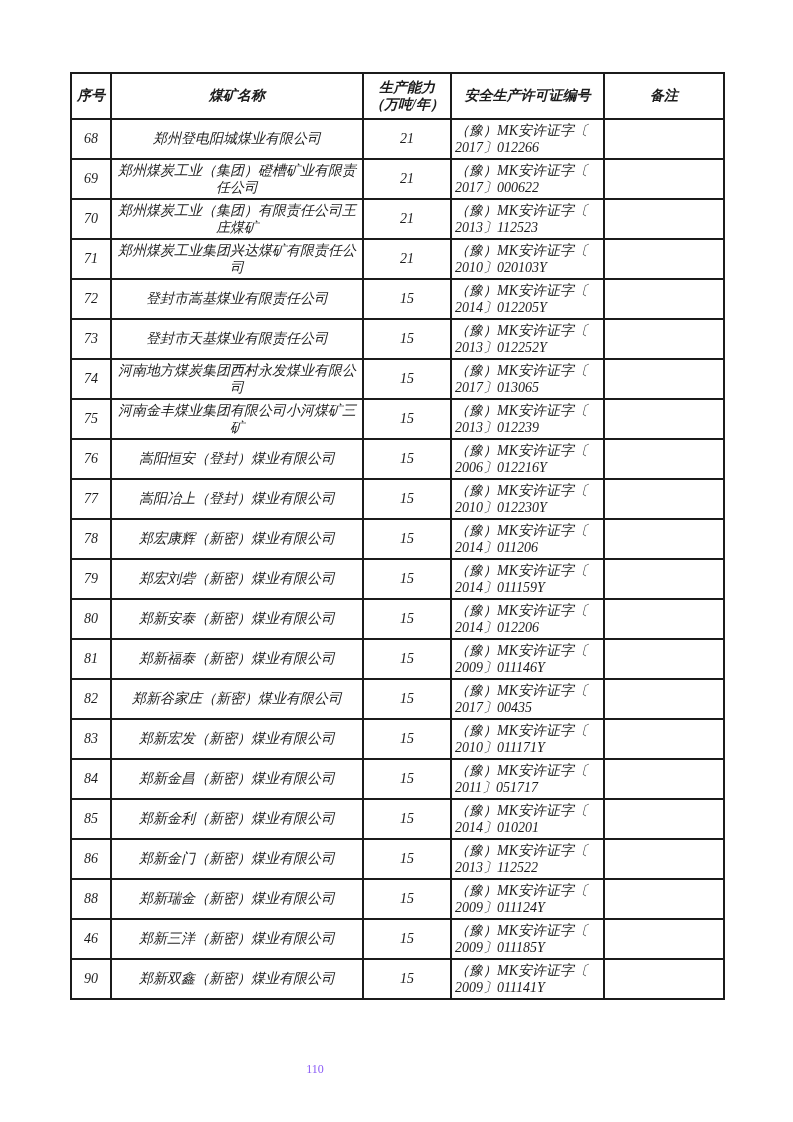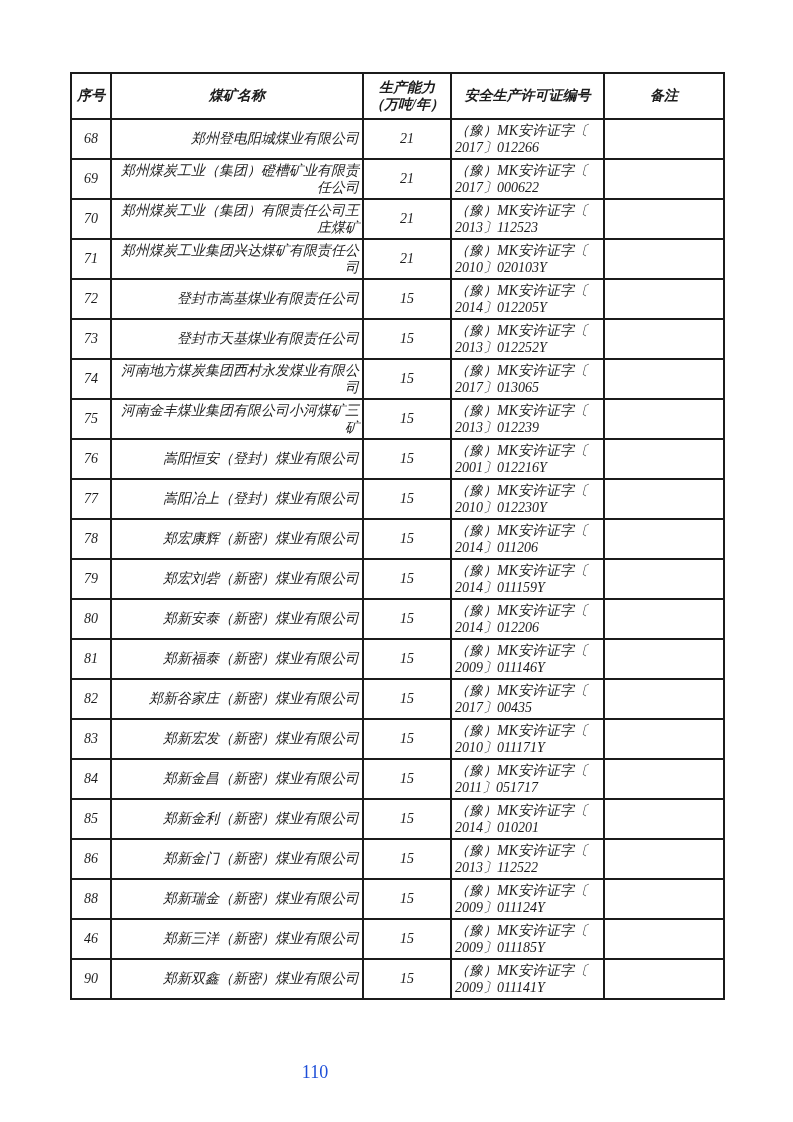--- a/index.html
+++ b/index.html
@@ -38,39 +38,39 @@
     text-align: center;
     height: 40px;
     padding: 2px 2px;
   }
   .mine-table thead .hdr-line { display: block; }
   .mine-table tbody tr { height: 40px; }
   .cell-no, .cell-capacity {
     text-align: center;
   }
   .cell-name {
-    text-align: right;
+    text-align: center;
     padding: 2px 16px 2px 6px;
     word-break: break-all;
     margin-left: 26px;
   }
   .cell-license {
     font-size: 13.5px;
     padding: 1px 2px;
   }
   .cell-license .lic-line { display: block; }
   .cell-remark { }
   .page-number {
     position: absolute;
     left: 0;
     top: 1062px;
     width: 630px;
     text-align: center;
-    font-size: 18px;
-    color: #1d4ed8;
+    font-size: 12px;
+    color: #8b5cf6;
   }
 </style>
 </head>
 <body>
 
 <div class="sheet">
 
   <table class="mine-table">
     <colgroup>
       <col style="width:40px">
@@ -171,21 +171,21 @@
       <span class="lic-line">2013〕012239</span>
     </td>
     <td class="cell-remark"></td>
   </tr>
         <tr>
     <td class="cell-no">76</td>
     <td class="cell-name">嵩阳恒安（登封）煤业有限公司</td>
     <td class="cell-capacity">15</td>
     <td class="cell-license">
       <span class="lic-line">（豫）MK安许证字〔</span>
-      <span class="lic-line">2001〕012216Y</span>
+      <span class="lic-line">2006〕012216Y</span>
     </td>
     <td class="cell-remark"></td>
   </tr>
         <tr>
     <td class="cell-no">77</td>
     <td class="cell-name">嵩阳冶上（登封）煤业有限公司</td>
     <td class="cell-capacity">15</td>
     <td class="cell-license">
       <span class="lic-line">（豫）MK安许证字〔</span>
       <span class="lic-line">2010〕012230Y</span>

